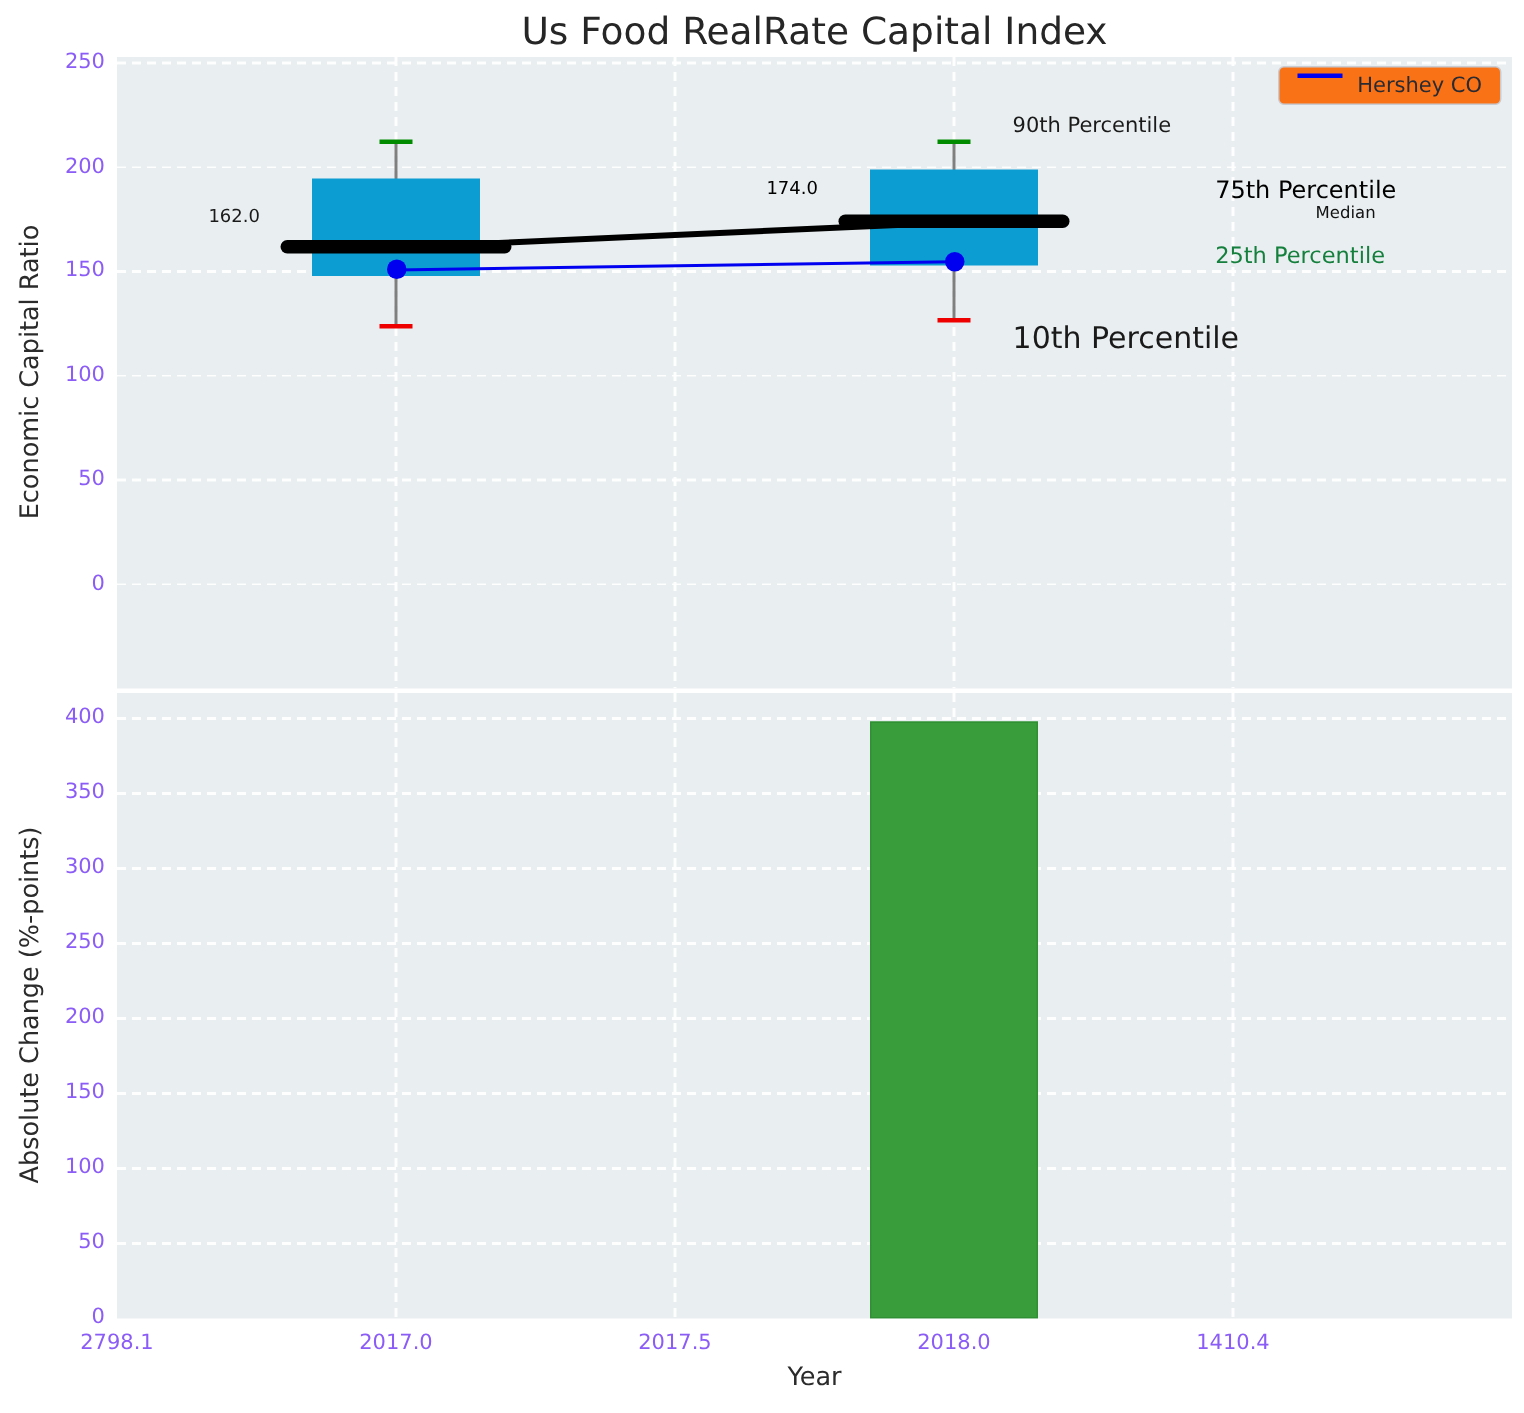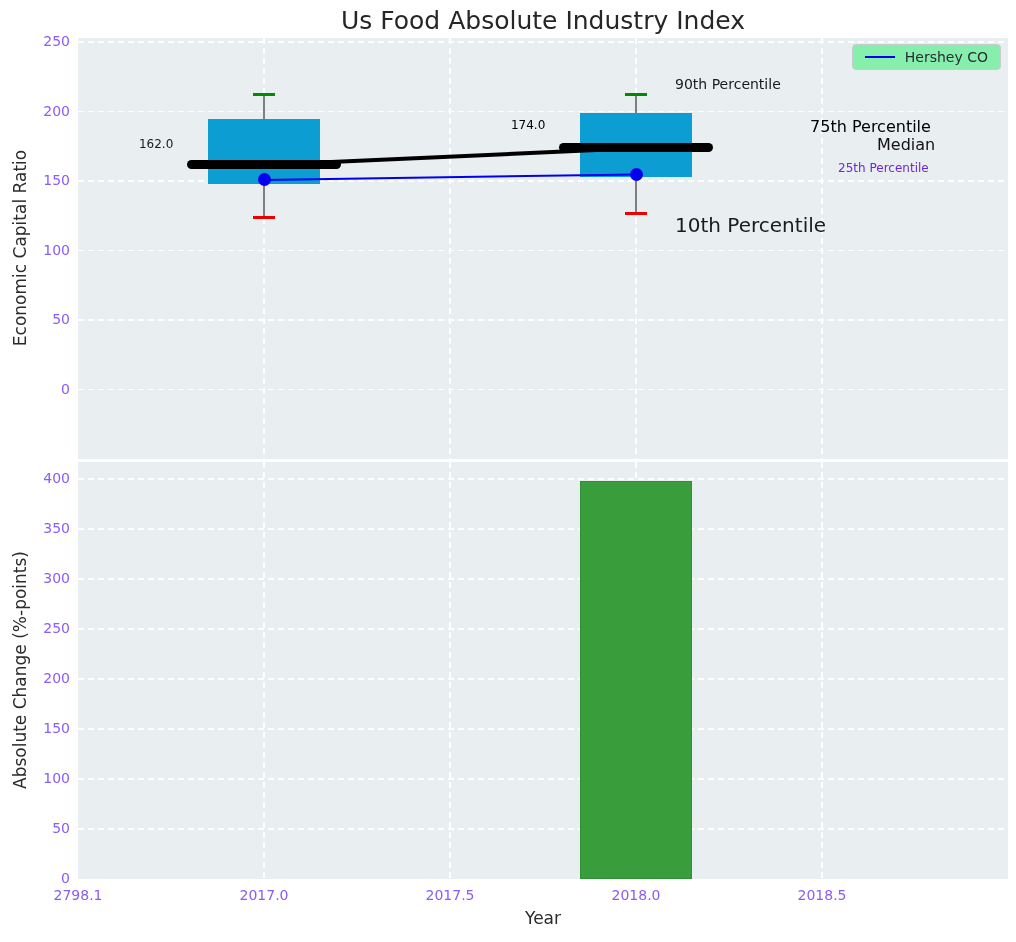--- a/index.html
+++ b/index.html
@@ -20,32 +20,32 @@
   #ylabel-bottom { left:10px; top:670px;  transform:rotate(180deg) translateY(50%); }
   #xlabel { left:543px; top:908px; transform:translateX(-50%); }
   .gridline-h { position:absolute; left:0; height:1.4px;
     background:repeating-linear-gradient(90deg,#ffffff 0 6px,transparent 6px 10px); opacity:.95; }
   .gridline-v { position:absolute; top:0; width:1.4px;
     background:repeating-linear-gradient(180deg,#ffffff 0 6px,transparent 6px 10px); opacity:.95; }
   .tick { position:absolute; font-size:14px; color:#8b5cf6; white-space:nowrap; }
   .tick-y { width:58px; text-align:right; }
   .tick-x { transform:translateX(-50%); }
   .legend {
-    position:absolute; right:7px; top:6px; display:flex; align-items:center; gap:10px;
-    background:#86efac; border:1px solid #c9cbd3; border-radius:4px; padding:4px 12px;
+    position:absolute; right:7px; top:6px; display:flex; gap:10px;
+    background:#f97316; border:1px solid #c9cbd3; border-radius:4px; padding:4px 12px;
   }
   .legend-line { width:30px; height:2.6px; background:#0000f0; }
   .legend-label { font-size:14px; color:#2a2a33; white-space:nowrap; }
   .ann { position:absolute; white-space:nowrap; }
 </style>
 </head>
 <body>
 
 <div id="figure">
-  <div class="chart-title">Us Food Absolute Industry Index</div>
+  <div class="chart-title">Us Food RealRate Capital Index</div>
 
   <div class="axis-label ylab" id="ylabel-top">Economic Capital Ratio</div>
   <div class="axis-label ylab" id="ylabel-bottom">Absolute Change (%-points)</div>
   <div class="axis-label" id="xlabel">Year</div>
 
   <div class="plot-area" id="top-plot">
 
   <div class="gridline-v" style="left: 185.3px; height: 421px;"></div>
       <div class="gridline-v" style="left: 371.3px; height: 421px;"></div>
       <div class="gridline-v" style="left: 557.3px; height: 421px;"></div>
@@ -68,22 +68,22 @@
       <div style="position: absolute; left: 108.996px; top: 121.939px; width: 154.008px; height: 9px; background: rgb(0, 0, 0); transform-origin: 0px 4.5px; transform: rotate(0rad); border-radius: 4.5px;"></div>
       <div style="position: absolute; left: 480.996px; top: 105.266px; width: 154.008px; height: 9px; background: rgb(0, 0, 0); transform-origin: 0px 4.5px; transform: rotate(0rad); border-radius: 4.5px;"></div>
       <div style="position: absolute; left: 186px; top: 140.623px; width: 372.042px; height: 2.2px; background: rgb(0, 0, 240); transform-origin: 0px 1.1px; transform: rotate(-0.0149391rad);"></div>
       <div style="position: absolute; left: 179.5px; top: 135.223px; width: 13px; height: 13px; border-radius: 50%; background: rgb(0, 0, 240);"></div>
       <div style="position: absolute; left: 551.5px; top: 129.665px; width: 13px; height: 13px; border-radius: 50%; background: rgb(0, 0, 240);"></div>
       <div class="ann" style="left: 78.12px; top: 98.5742px; font-size: 12px; color: rgb(26, 26, 26); transform: translateX(-50%);">162.0</div>
       <div class="ann" style="left: 450.12px; top: 79.5389px; font-size: 12px; color: #000000; transform: translateX(-50%);">174.0</div>
       <div class="ann" style="left: 597.06px; top: 38.283px; font-size: 14px; color: rgb(26, 26, 26);">90th Percentile</div>
       <div class="ann" style="left: 597.06px; top: 175.282px; font-size: 20px; color: rgb(26, 26, 26);">10th Percentile</div>
       <div class="ann" style="left: 732.096px; top: 79px; font-size: 16px; color: #000000;">75th Percentile</div>
-      <div class="ann" style="left: 799.056px; top: 97.0668px; font-size: 16px; color: rgb(17, 17, 17);">Median</div>
-      <div class="ann" style="left: 732.096px; top: 122.611px; font-size: 12px; color: #6d28d9; margin-left: 28px;">25th Percentile</div>
+      <div class="ann" style="left: 799.056px; top: 97.0668px; font-size: 11px; color: rgb(17, 17, 17);">Median</div>
+      <div class="ann" style="left: 732.096px; top: 122.611px; font-size: 15px; color: #15803d;">25th Percentile</div>
       <div class="legend">
       <span class="legend-line"></span>
       <span class="legend-label">Hershey CO</span>
     </div>
     </div>
 
   <div class="plot-area" id="bottom-plot">
       <div class="gridline-v" style="left: 185.3px; height: 417px;"></div>
       <div class="gridline-v" style="left: 371.3px; height: 417px;"></div>
       <div class="gridline-v" style="left: 557.3px; height: 417px;"></div>
@@ -110,14 +110,14 @@
     <div class="tick tick-y" style="left: 12px; top: 720px;">150</div>
     <div class="tick tick-y" style="left: 12px; top: 670px;">200</div>
     <div class="tick tick-y" style="left: 12px; top: 620px;">250</div>
     <div class="tick tick-y" style="left: 12px; top: 570px;">300</div>
     <div class="tick tick-y" style="left: 12px; top: 520px;">350</div>
     <div class="tick tick-y" style="left: 12px; top: 470px;">400</div>
     <div class="tick tick-x" style="left: 78px; top: 887px;">2798.1</div>
     <div class="tick tick-x" style="left: 264px; top: 887px;">2017.0</div>
     <div class="tick tick-x" style="left: 450px; top: 887px;">2017.5</div>
     <div class="tick tick-x" style="left: 636px; top: 887px;">2018.0</div>
-    <div class="tick tick-x" style="left: 822px; top: 887px;">2018.5</div>
+    <div class="tick tick-x" style="left: 822px; top: 887px;">1410.4</div>
   </div>
 
 </body></html>

